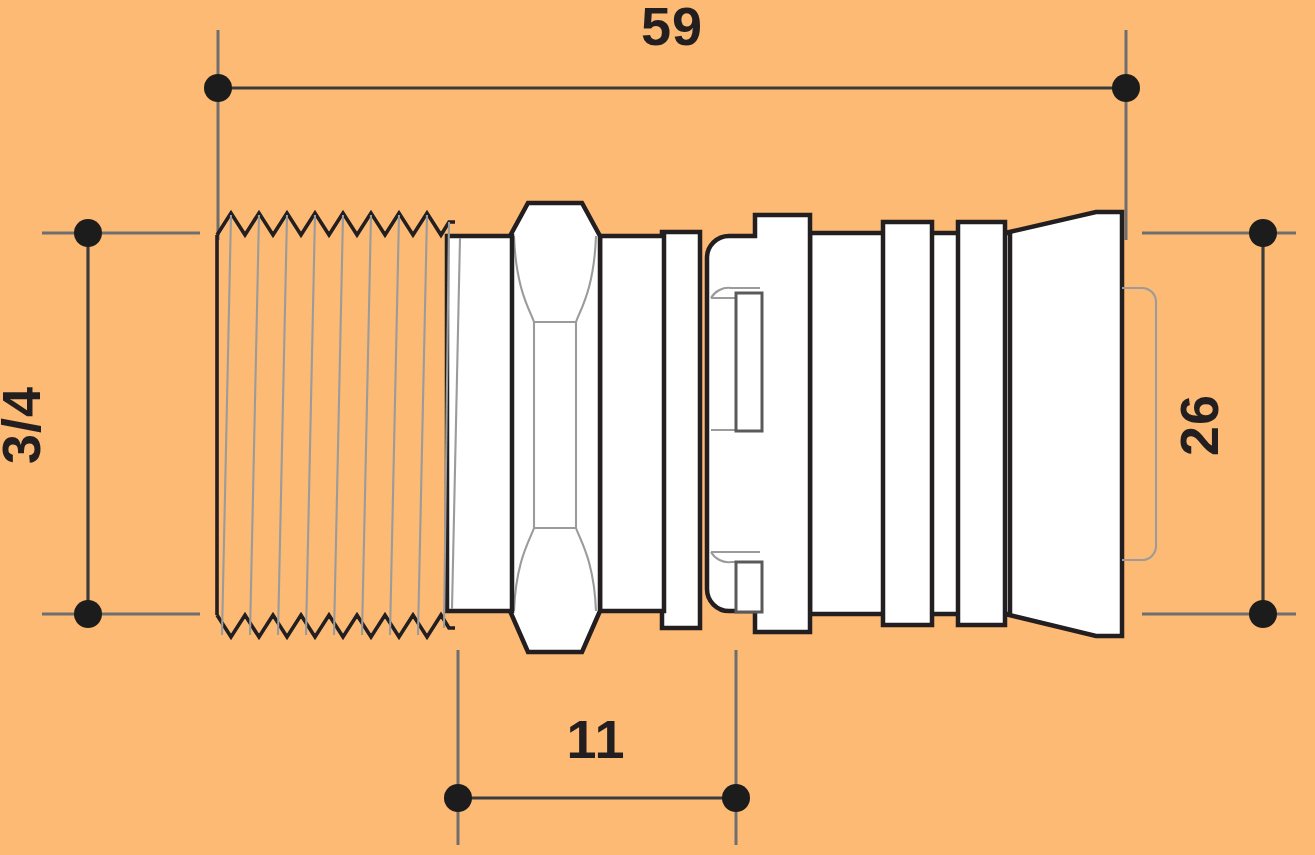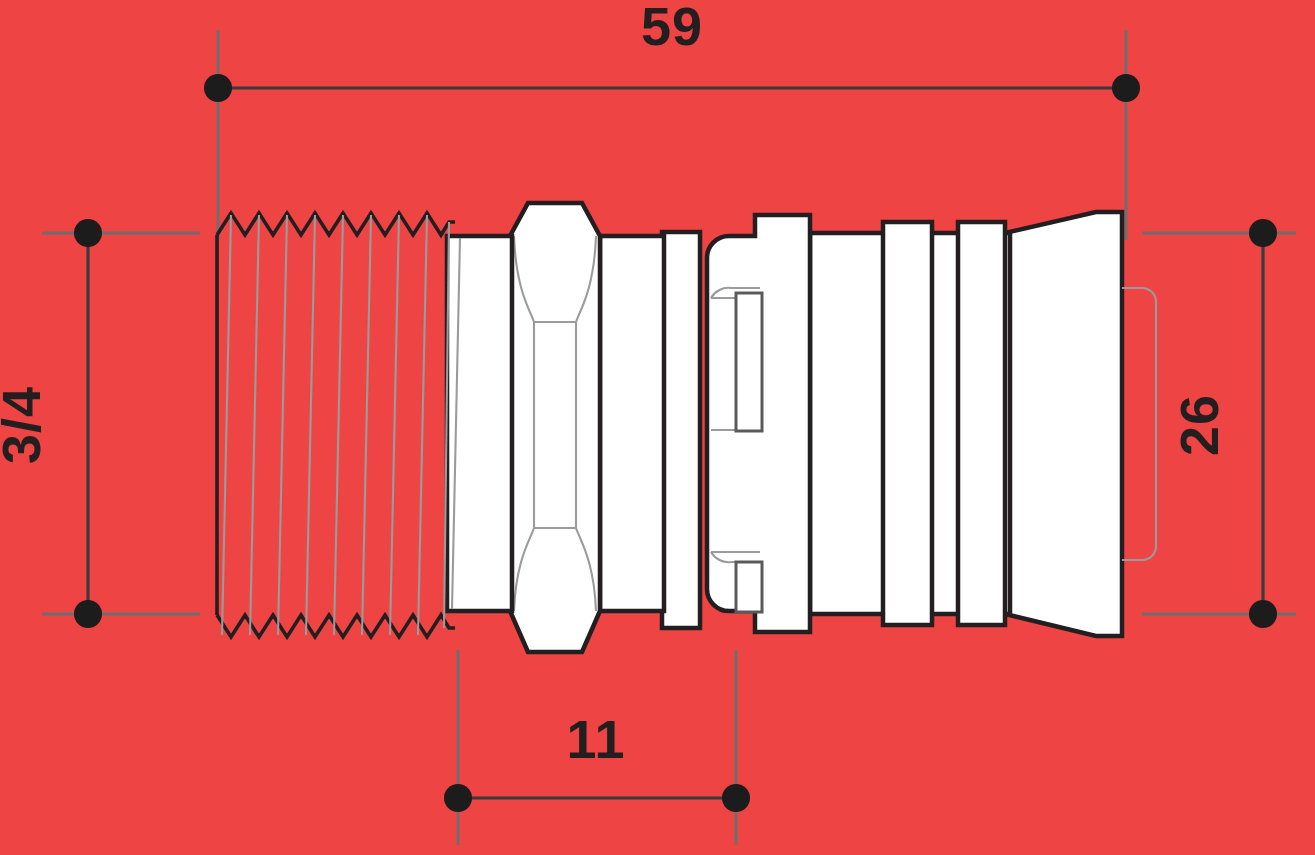--- a/index.html
+++ b/index.html
@@ -8,21 +8,21 @@
     padding: 0;
     background: #ffffff;
   }
   body {
     font-family: "Liberation Sans", sans-serif;
   }
   #drawing-root {
     position: relative;
     width: 1315px;
     height: 855px;
-    background: #ef4444;
+    background: #fdba74;
     overflow: hidden;
   }
   #drawing-svg {
     position: absolute;
     left: 0;
     top: 0;
     width: 1315px;
     height: 855px;
     display: block;
   }

